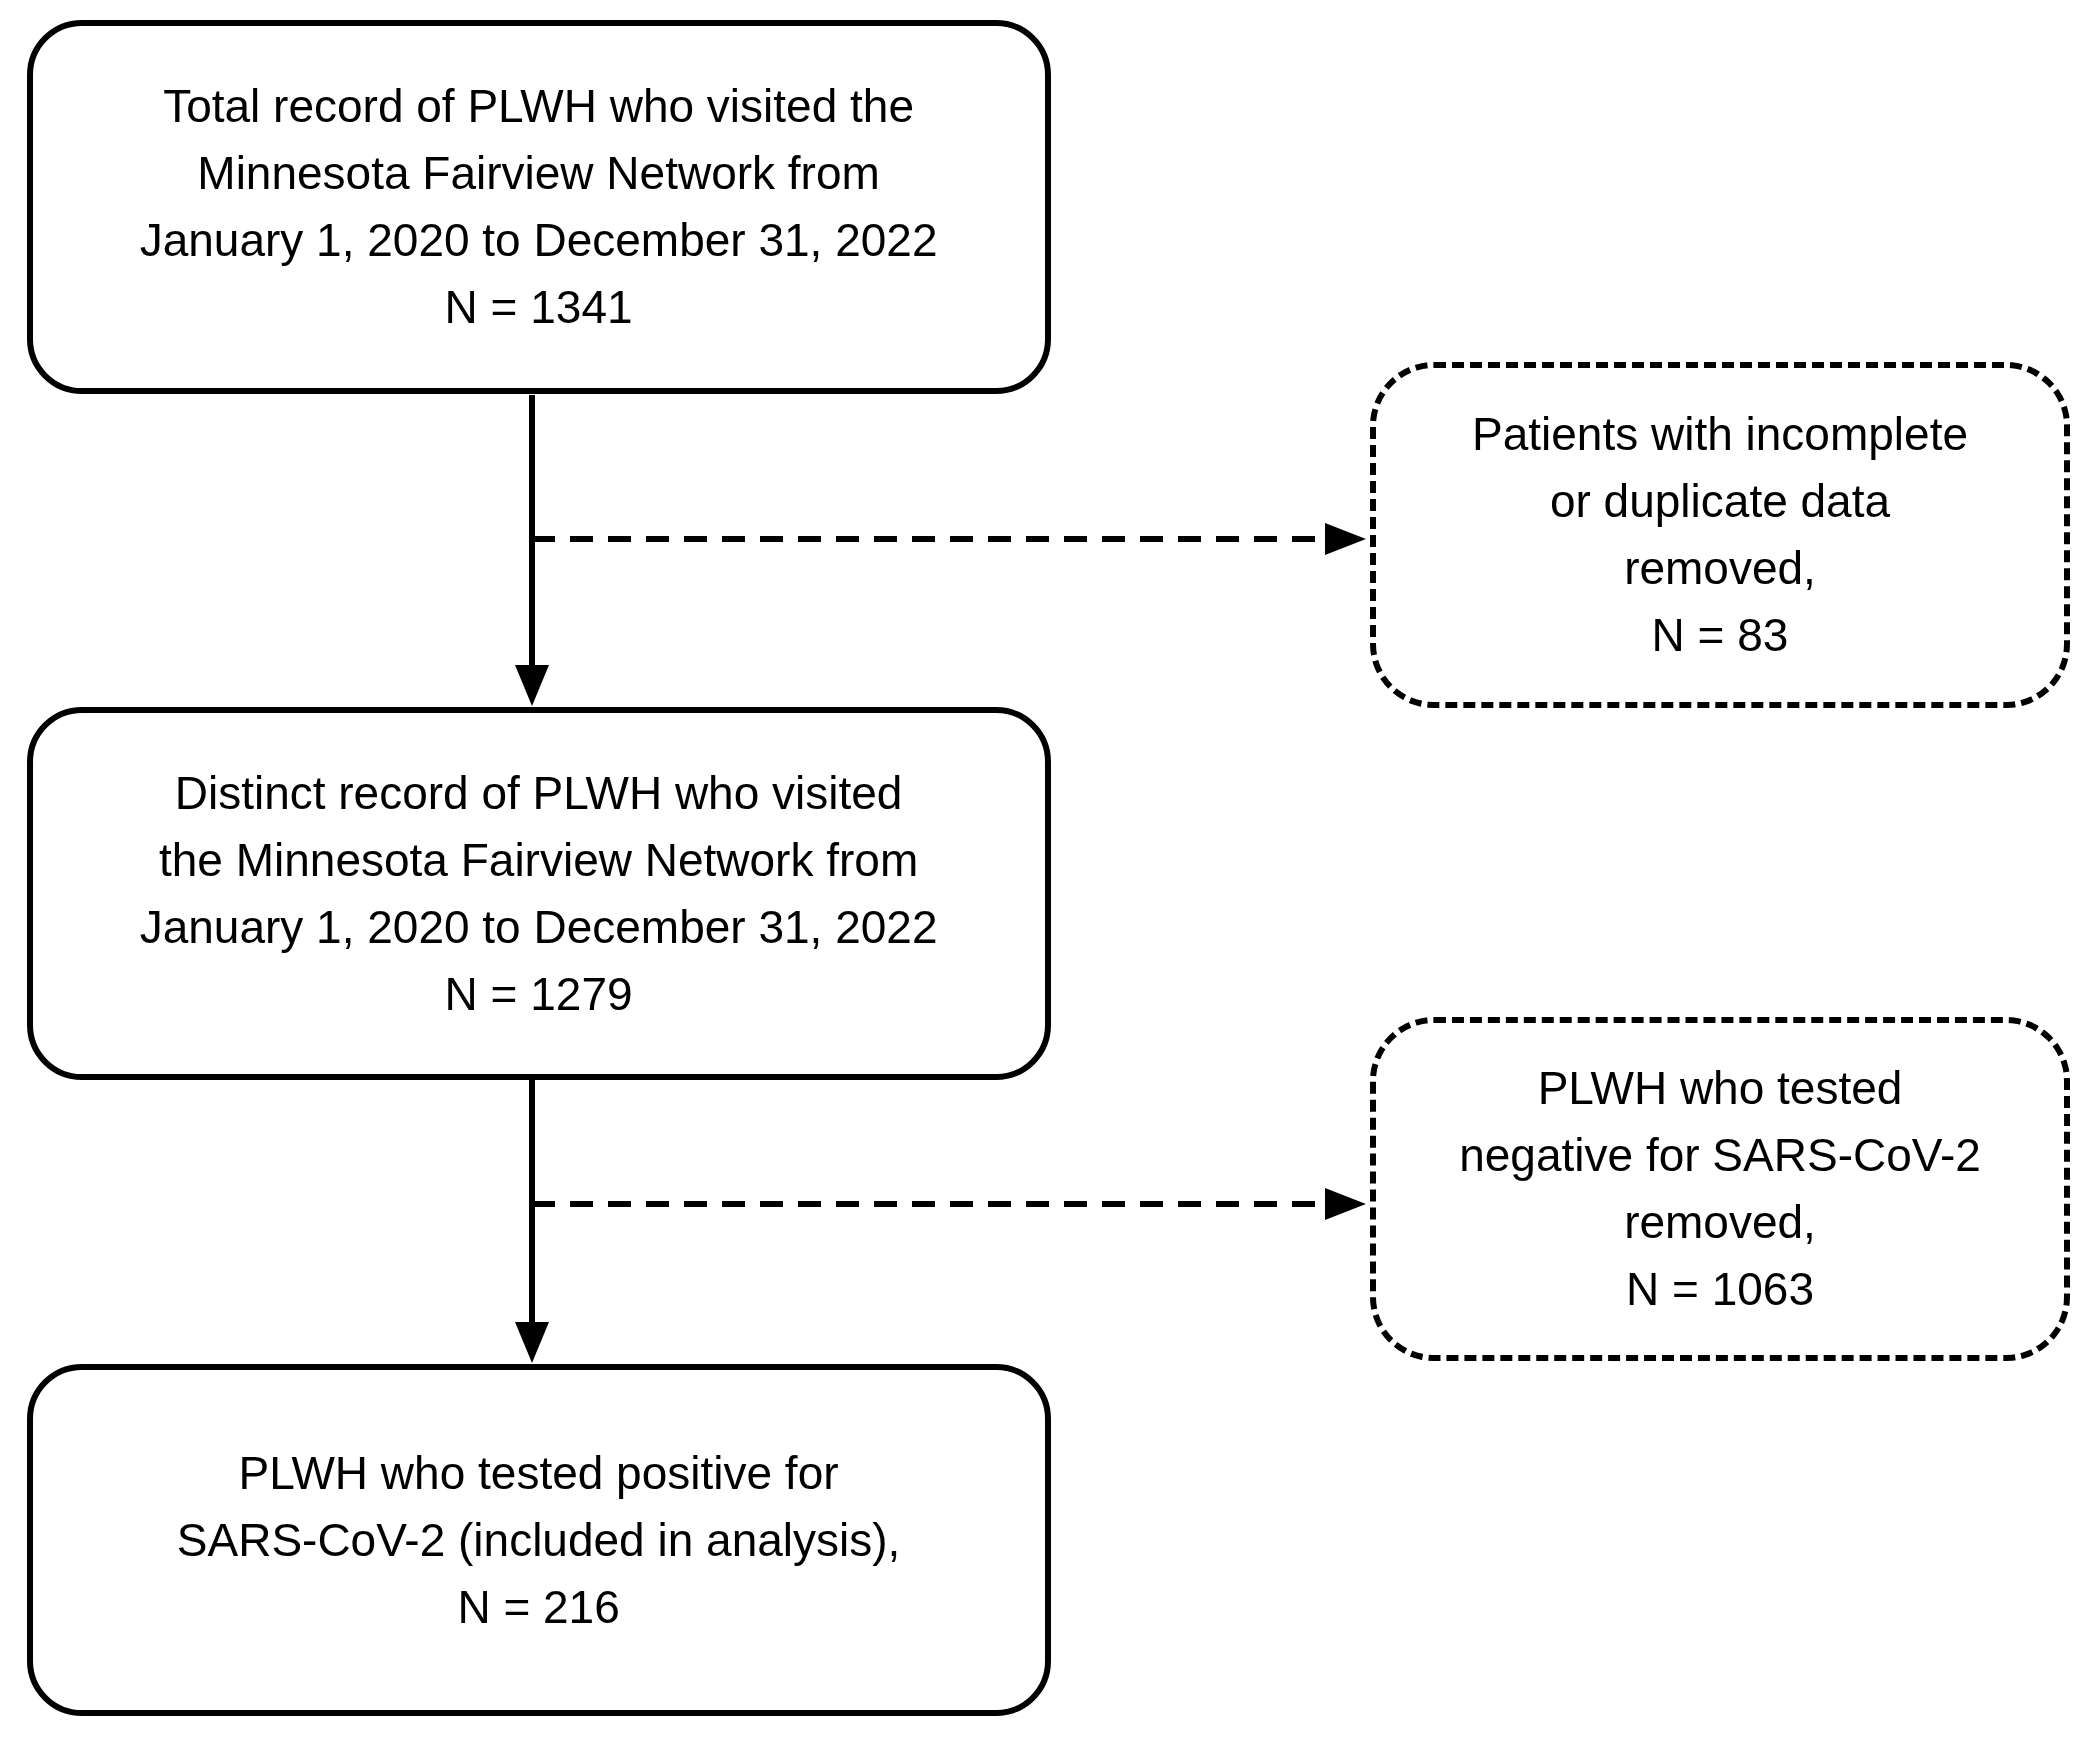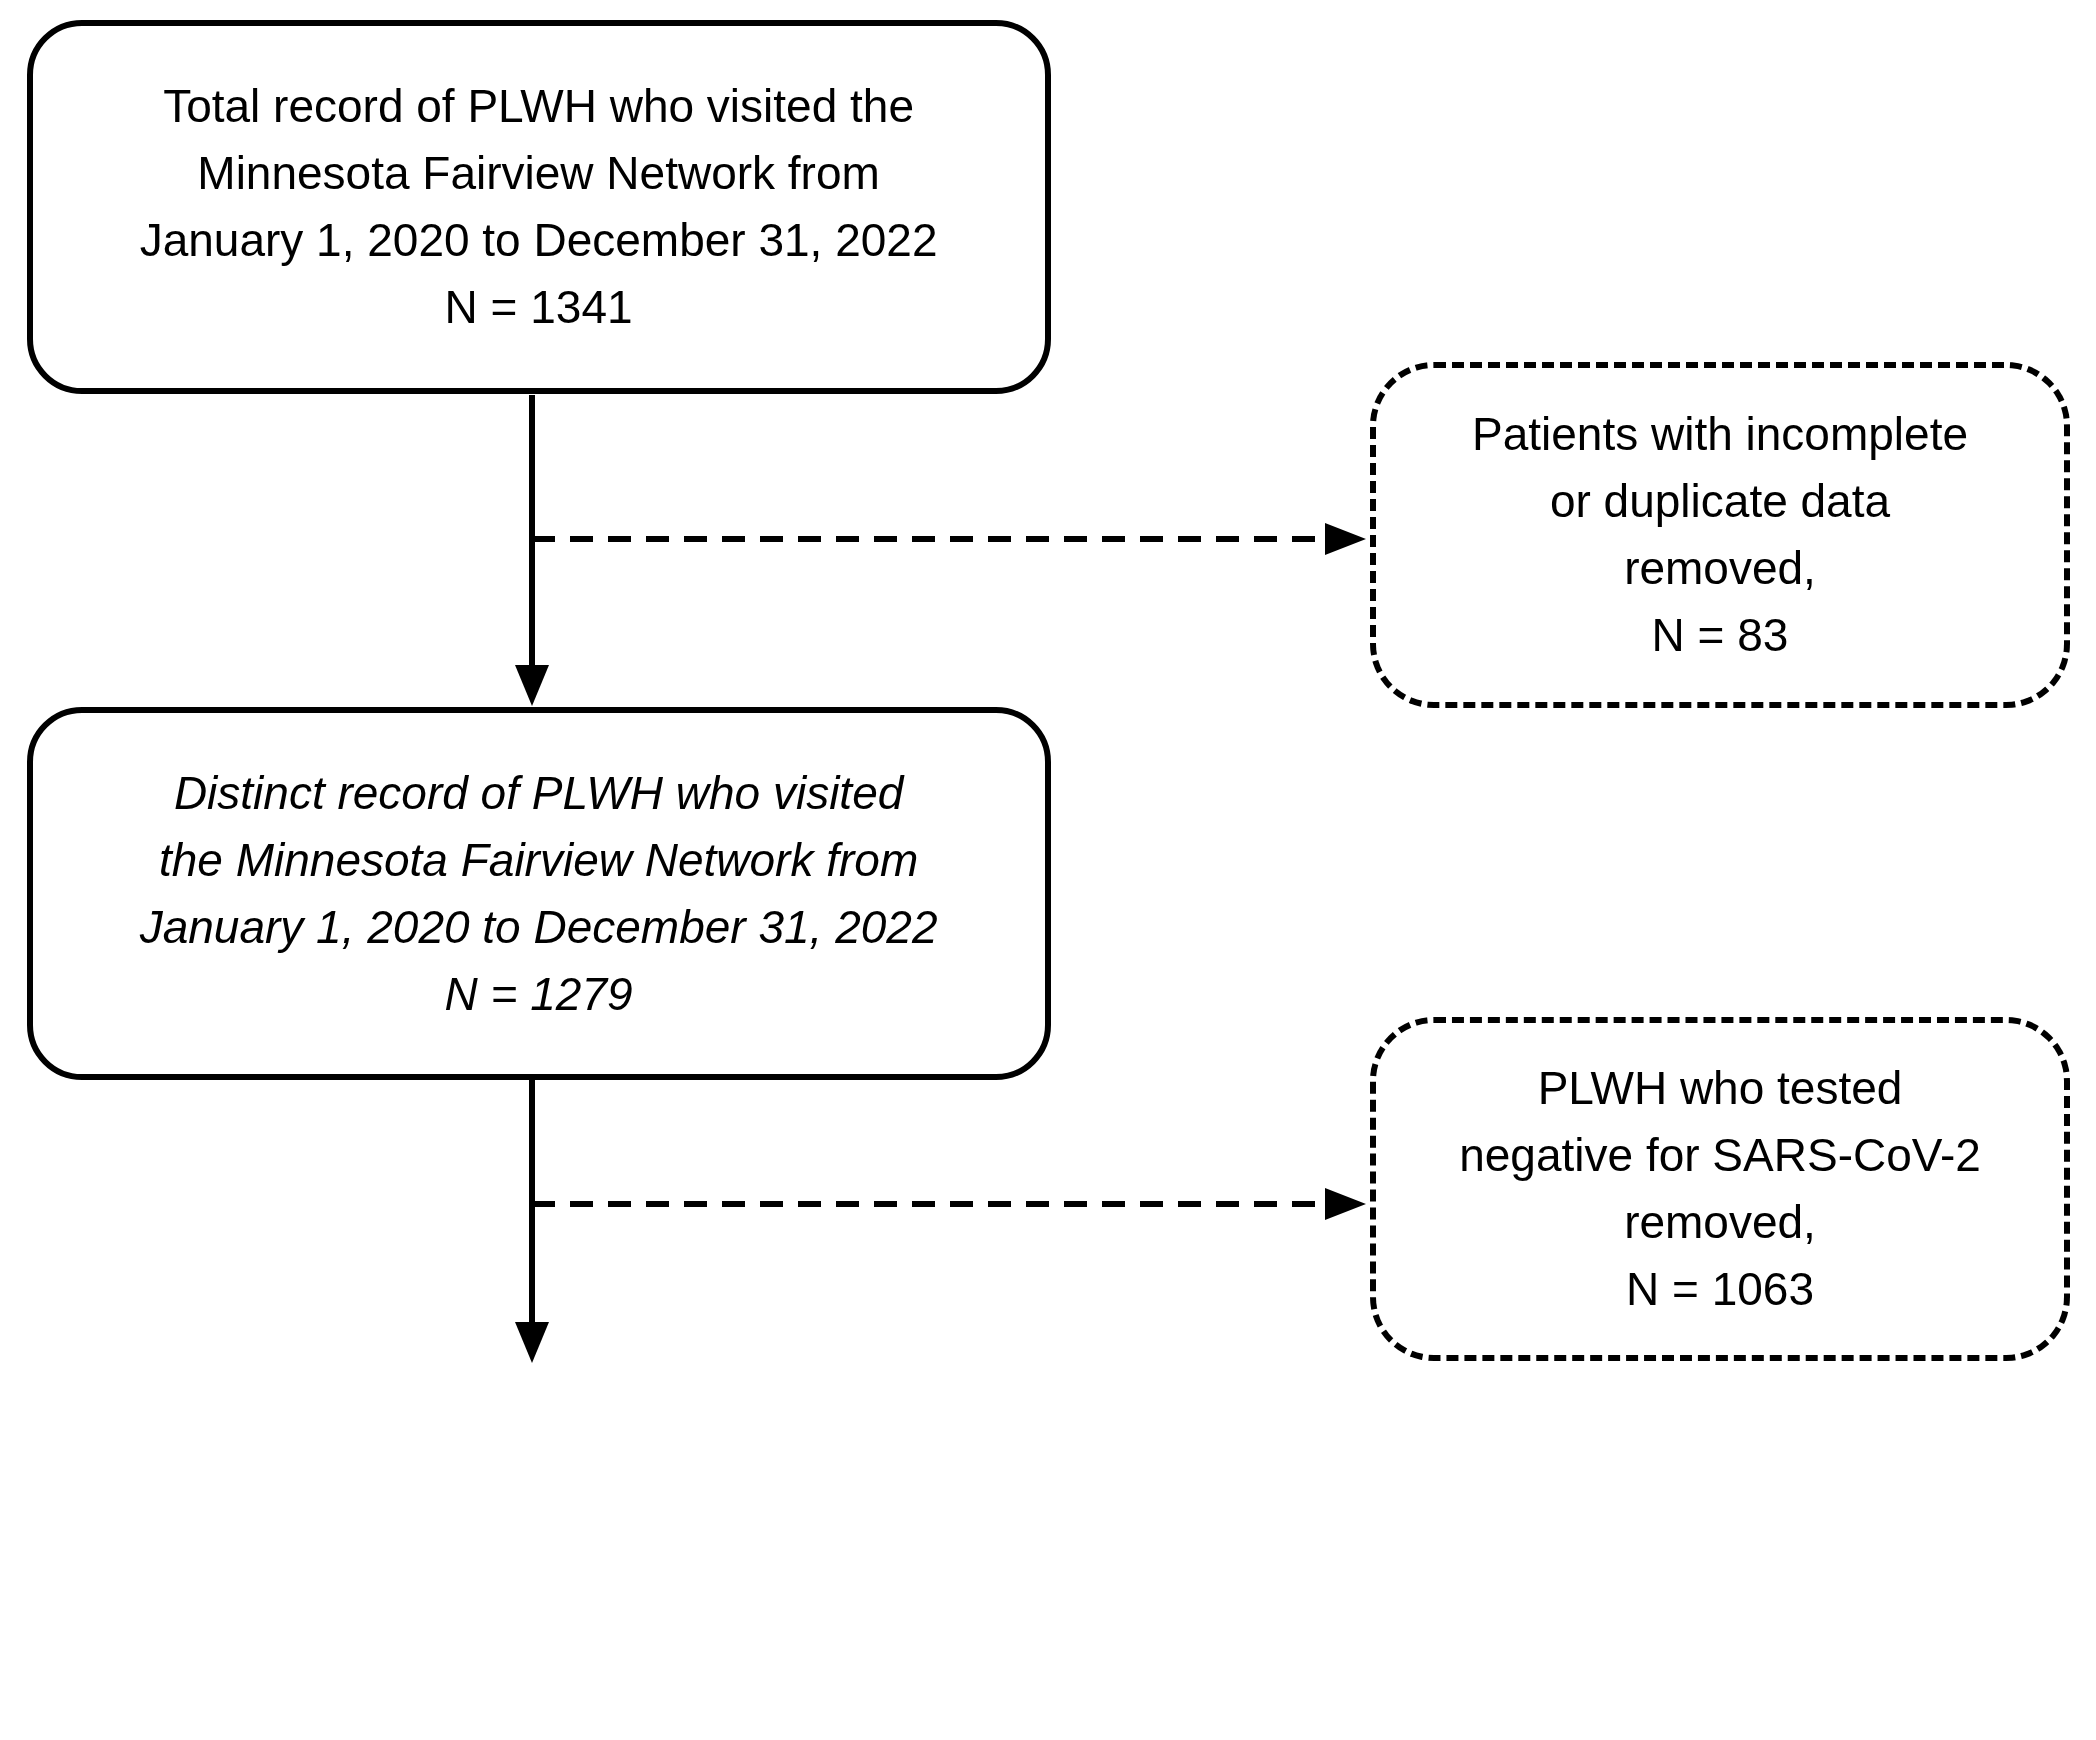--- a/index.html
+++ b/index.html
@@ -54,21 +54,21 @@
   }
   .arrowhead-right {
     position: absolute;
     width: 0; height: 0;
     border-top: 16px solid transparent;
     border-bottom: 16px solid transparent;
     border-left: 41px solid #000000;
   }
   
   #node-total     { top: 20.4px;   height: 374px; }
-  #node-distinct  { top: 707px;  height: 373px; font-style: italic; }
+  #node-distinct  { top: 707px;  height: 373px; }
   #node-included  { top: 1364px; height: 352px; }
   #node-dup       { top: 362px;  height: 346px; }
   #node-neg       { top: 1017px; height: 344px; }
   
   #vline-1 { left: 529px; top: 395px;  height: 275px; }
   #vhead-1 { left: 515px; top: 665px; }
   #vline-2 { left: 529px; top: 1080px; height: 246px; }
   #vhead-2 { left: 515px; top: 1322px; }
   #dline-1 { left: 532px; top: 536px;  width: 795px; }
   #dhead-1 { left: 1325px; top: 523px; }
@@ -93,20 +93,23 @@
   <div class="node solid" id="node-distinct">Distinct record of PLWH who visited
 the Minnesota Fairview Network from
 January 1, 2020 to December 31, 2022
 N = 1279</div>
 
   <div class="node dashed" id="node-neg">PLWH who tested
 negative for SARS-CoV-2
 removed,
 N = 1063</div>
 
+  <div class="node solid" id="node-included">PLWH who tested positive for
+SARS-CoV-2 (included in analysis),
+N = 216</div>
 
   <div class="vline" id="vline-1"></div>
   <div class="arrowhead-down" id="vhead-1"></div>
 
   <div class="dashline" id="dline-1"></div>
   <div class="arrowhead-right" id="dhead-1"></div>
 
   <div class="vline" id="vline-2"></div>
   <div class="arrowhead-down" id="vhead-2"></div>
 

